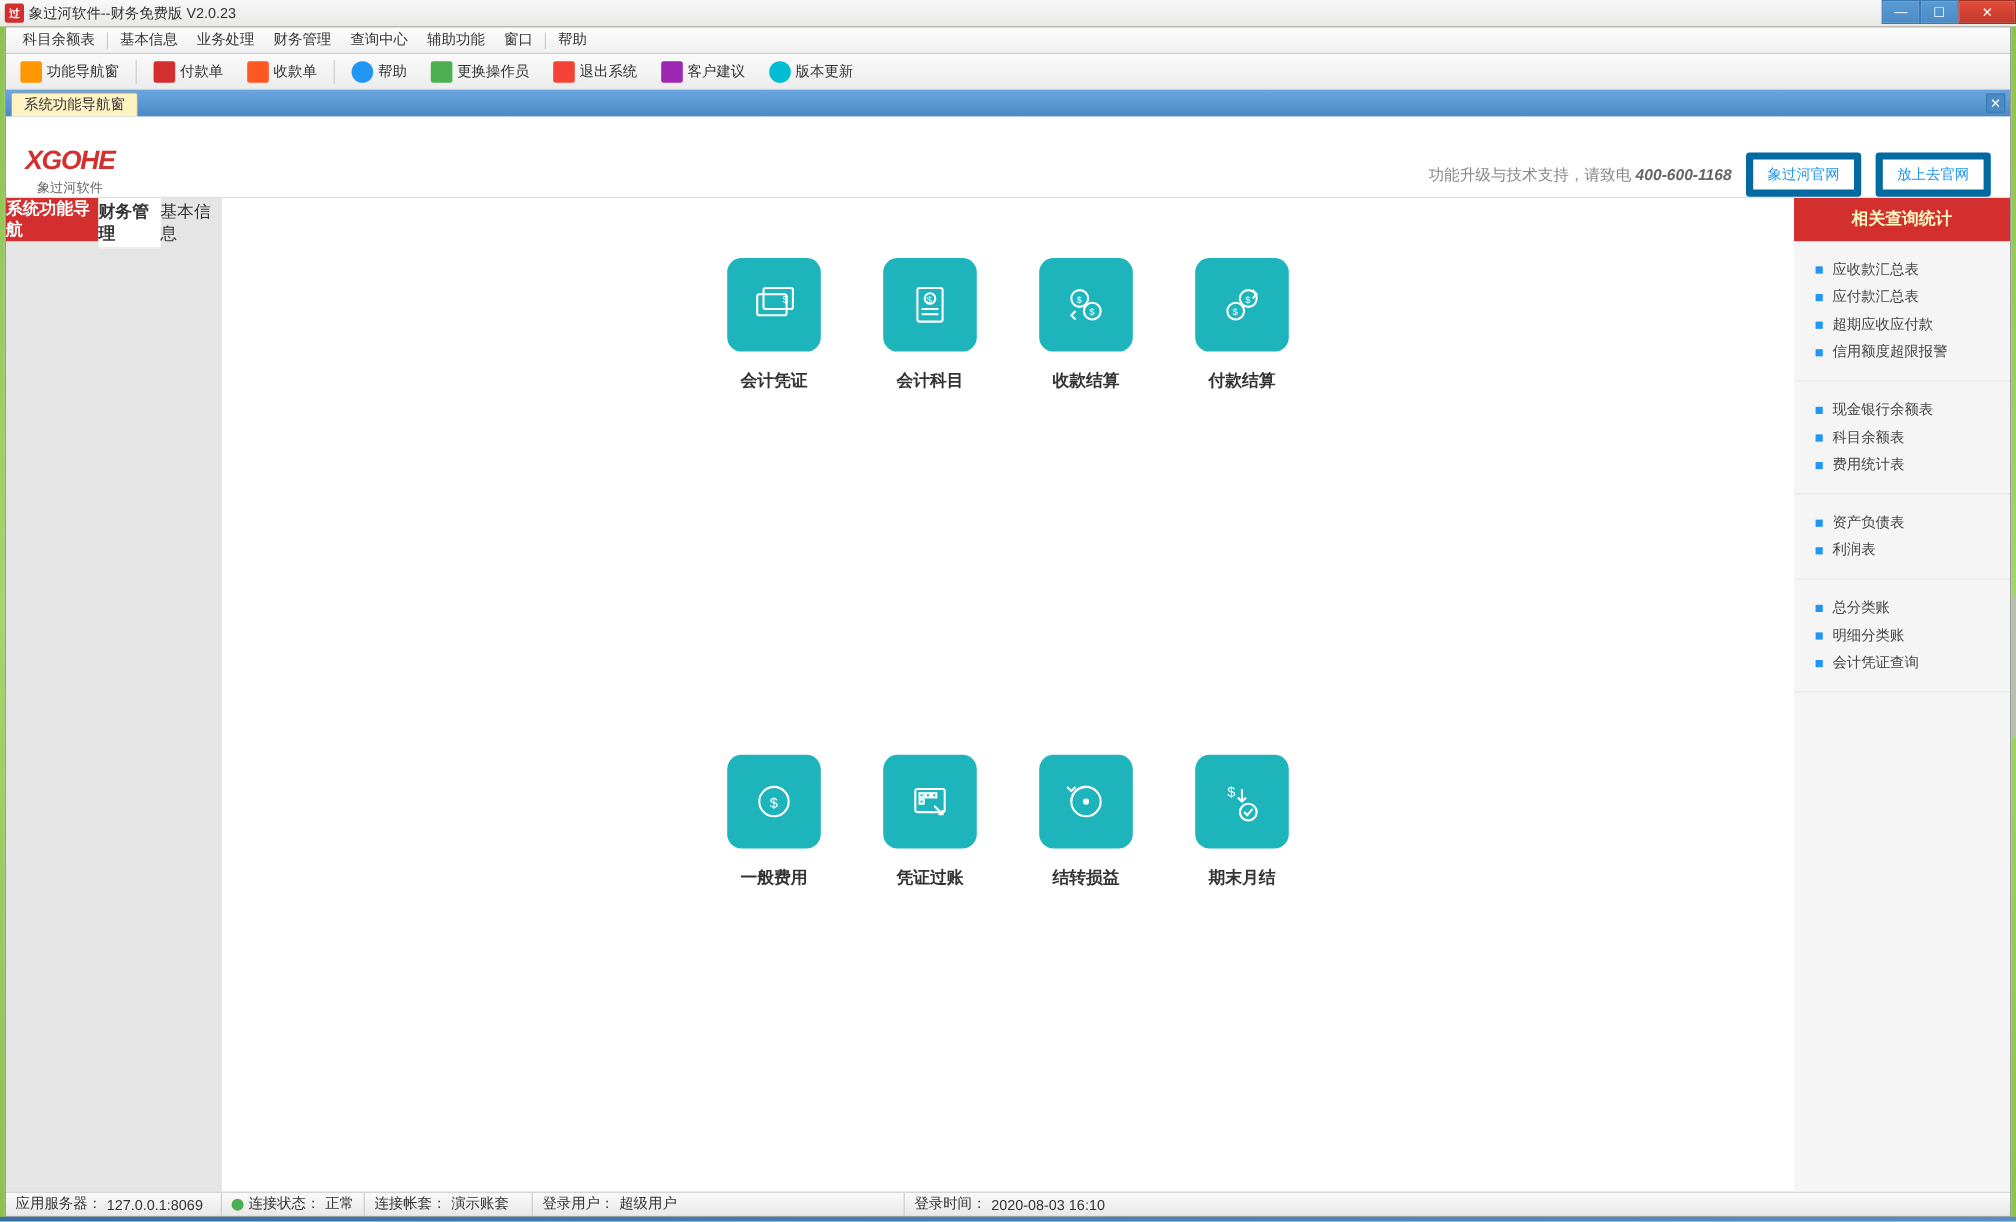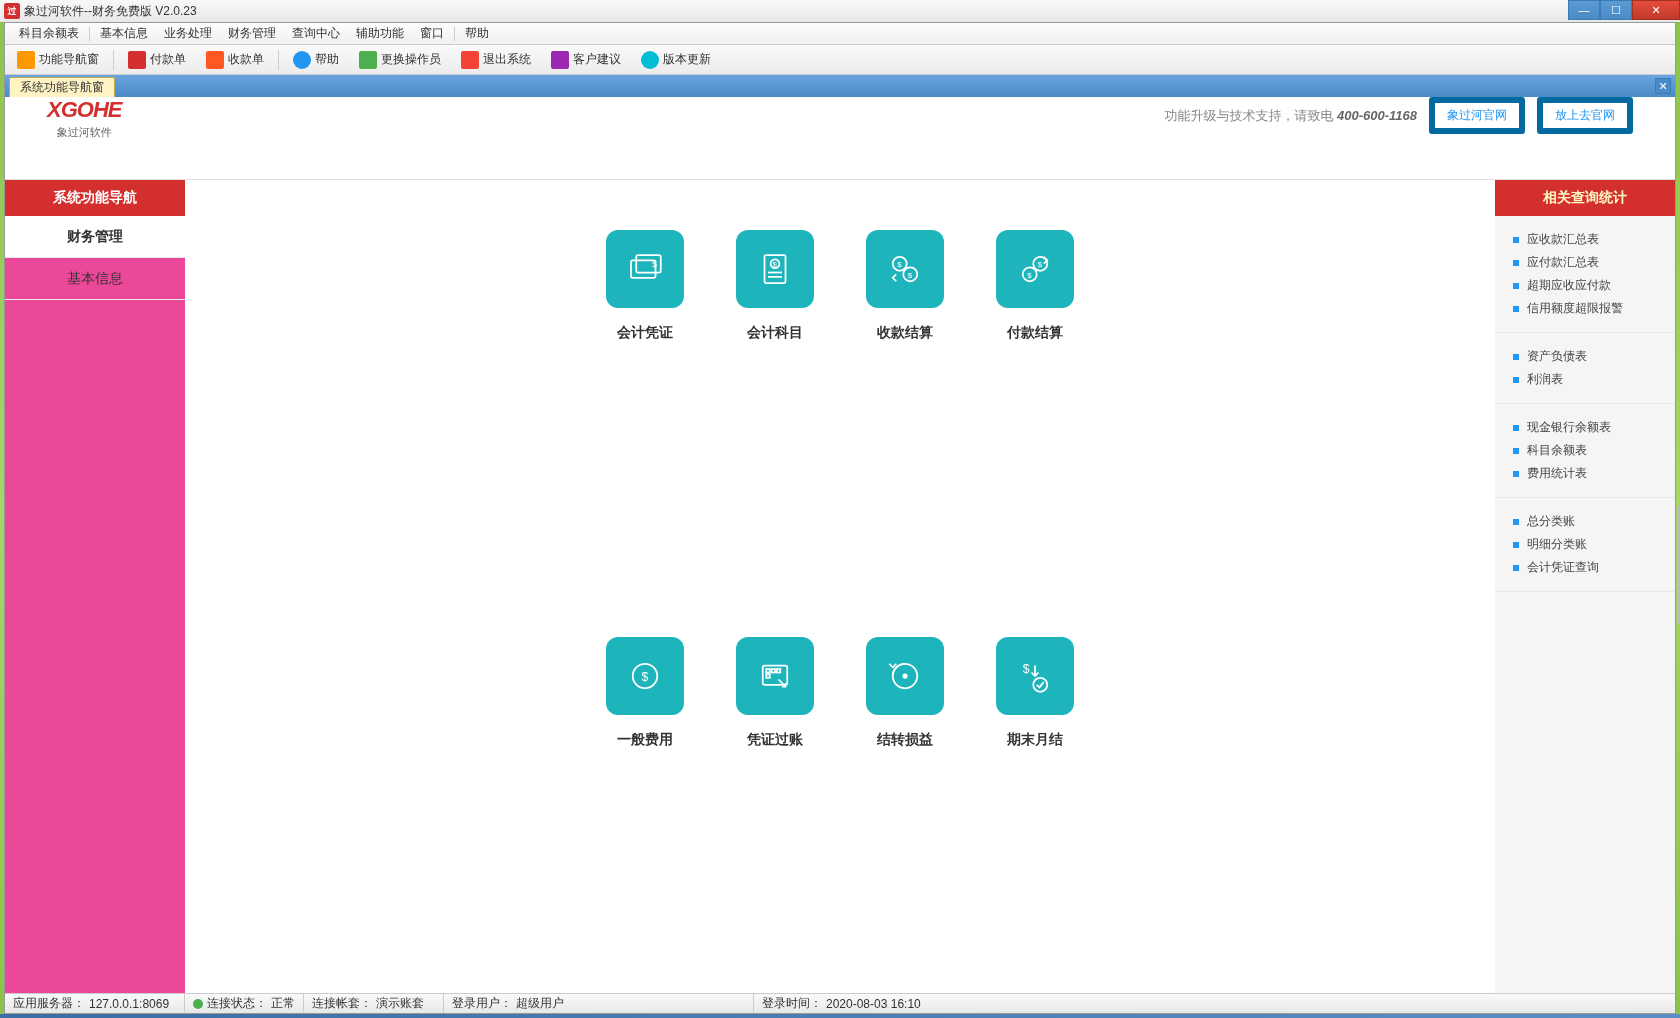--- a/index.html
+++ b/index.html
@@ -36,36 +36,36 @@
 .ti-sug { background: #9c27b0; }
 .ti-ver { background: #00bcd4; border-radius: 50%; }
 .tool-sep { width: 1px; height: 20px; background: #ccc; }
 
 
 .tabstrip { height: 22px; background: linear-gradient(#6aa5e0,#4a8bc5); display: flex; align-items: flex-end; padding-left: 4px; position: relative; }
 .tab { height: 20px; background: #fff3c4; border: 1px solid #c4a84a; border-bottom: none; padding: 0 10px; font-size: 12px; color: #333; display: flex; align-items: center; border-radius: 2px 2px 0 0; }
 .tab-close-x { position: absolute; right: 4px; top: 3px; width: 16px; height: 16px; background: #4a8bc5; color: #fff; display: flex; align-items: center; justify-content: center; font-size: 11px; border: 1px solid #3a7ab5; cursor: pointer; }
 
 
-.brand-bar { height: 83px; background: #fff; border-bottom: 1px solid #e0e0e0; display: flex; align-items: flex-start; padding: 0 42px; }
+.brand-bar { height: 68px; background: #fff; border-bottom: 1px solid #e0e0e0; display: flex; align-items: flex-end; padding: 0 16px; }
 .brand-logo { display: flex; flex-direction: column; align-items: center; }
 .brand-logo .logo-text { font-size: 22px; font-weight: bold; font-style: italic; color: #d32f2f; letter-spacing: -1px; }
 .brand-logo .logo-sub { font-size: 11px; color: #666; margin-top: 2px; }
 .brand-slogan { margin-left: 30px; font-size: 14px; color: #666; letter-spacing: 3px; }
 .brand-slogan .hl { font-size: 20px; color: #333; font-weight: bold; letter-spacing: 0; }
 .brand-right { margin-left: auto; display: flex; align-items: center; gap: 12px; }
 .brand-support { font-size: 13px; color: #888; }
 .brand-support .tel { color: #666; font-style: italic; font-weight: bold; }
 .brand-link { padding: 4px 12px; border: 6px solid #0369a1; border-radius: 3px; font-size: 12px; color: #2196f3; cursor: pointer; background: #fff; }
 
 
 .content { flex: 1; display: flex; background: #fff; min-height: 0; }
 
 
-.sidebar-left { width: 180px; background: #ec4899; display: flex; flex-direction: column; }
+.sidebar-left { width: 180px; background: #e5e5e5; display: flex; flex-direction: row; }
 .sidebar-left .hdr { height: 36px; background: #d32f2f; color: #fff; font-size: 14px; display: flex; align-items: center; justify-content: center; font-weight: bold; }
 .sidebar-left .nav-item { height: 42px; display: flex; align-items: center; justify-content: center; font-size: 14px; color: #333; border-bottom: 1px solid #e8e8e8; cursor: pointer; }
 .sidebar-left .nav-item.active { background: #fff; font-weight: bold; }
 
 
 .center { flex: 1; padding: 50px 0 0 0; display: flex; justify-content: center; }
 .grid { display: grid; grid-template-columns: repeat(4, 130px); grid-template-rows: repeat(2, auto); gap: 50px 0; }
 .grid-item { display: flex; flex-direction: column; align-items: center; gap: 16px; cursor: pointer; }
 .grid-icon { width: 78px; height: 78px; background: #1db4bc; border-radius: 12px; display: flex; align-items: center; justify-content: center; }
 .grid-icon svg { width: 42px; height: 42px; stroke: #fff; fill: none; stroke-width: 2; }
@@ -290,35 +290,35 @@
           </div>
         <div class="link">
             <span>超期应收应付款</span>
           </div>
         <div class="link">
             <span>信用额度超限报警</span>
           </div>
       </div>
       <div class="group">
         <div class="link">
+            <span>现金银行余额表</span>
+          </div>
+        <div class="link">
+            <span>科目余额表</span>
+          </div>
+        <div class="link">
+            <span>费用统计表</span>
+          </div>
+      </div>
+      <div class="group">
+        <div class="link">
             <span>资产负债表</span>
           </div>
         <div class="link">
             <span>利润表</span>
-          </div>
-      </div>
-      <div class="group">
-        <div class="link">
-            <span>现金银行余额表</span>
-          </div>
-        <div class="link">
-            <span>科目余额表</span>
-          </div>
-        <div class="link">
-            <span>费用统计表</span>
           </div>
       </div>
       <div class="group">
         <div class="link">
             <span>总分类账</span>
           </div>
         <div class="link">
             <span>明细分类账</span>
           </div>
         <div class="link">

